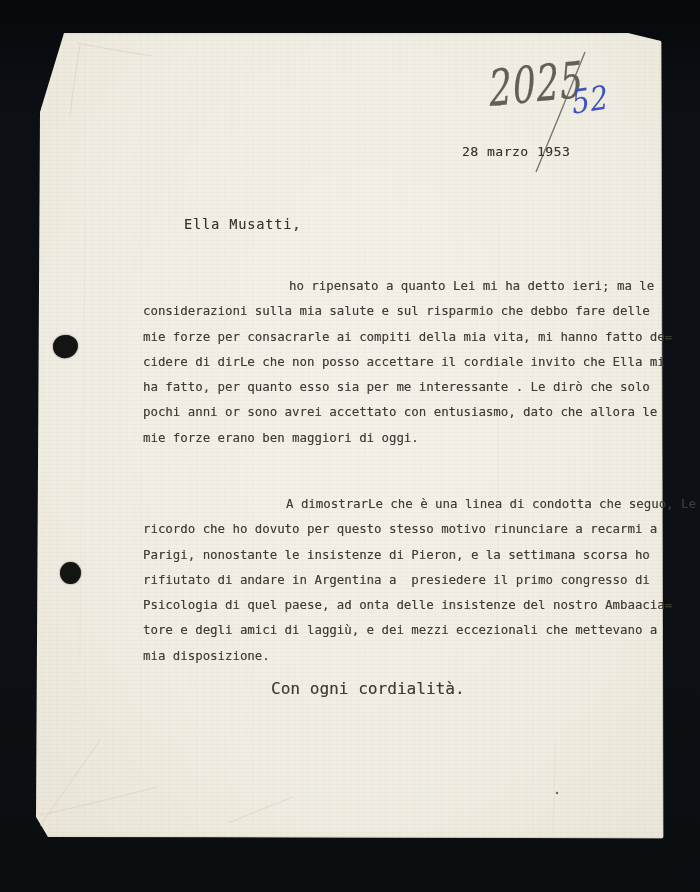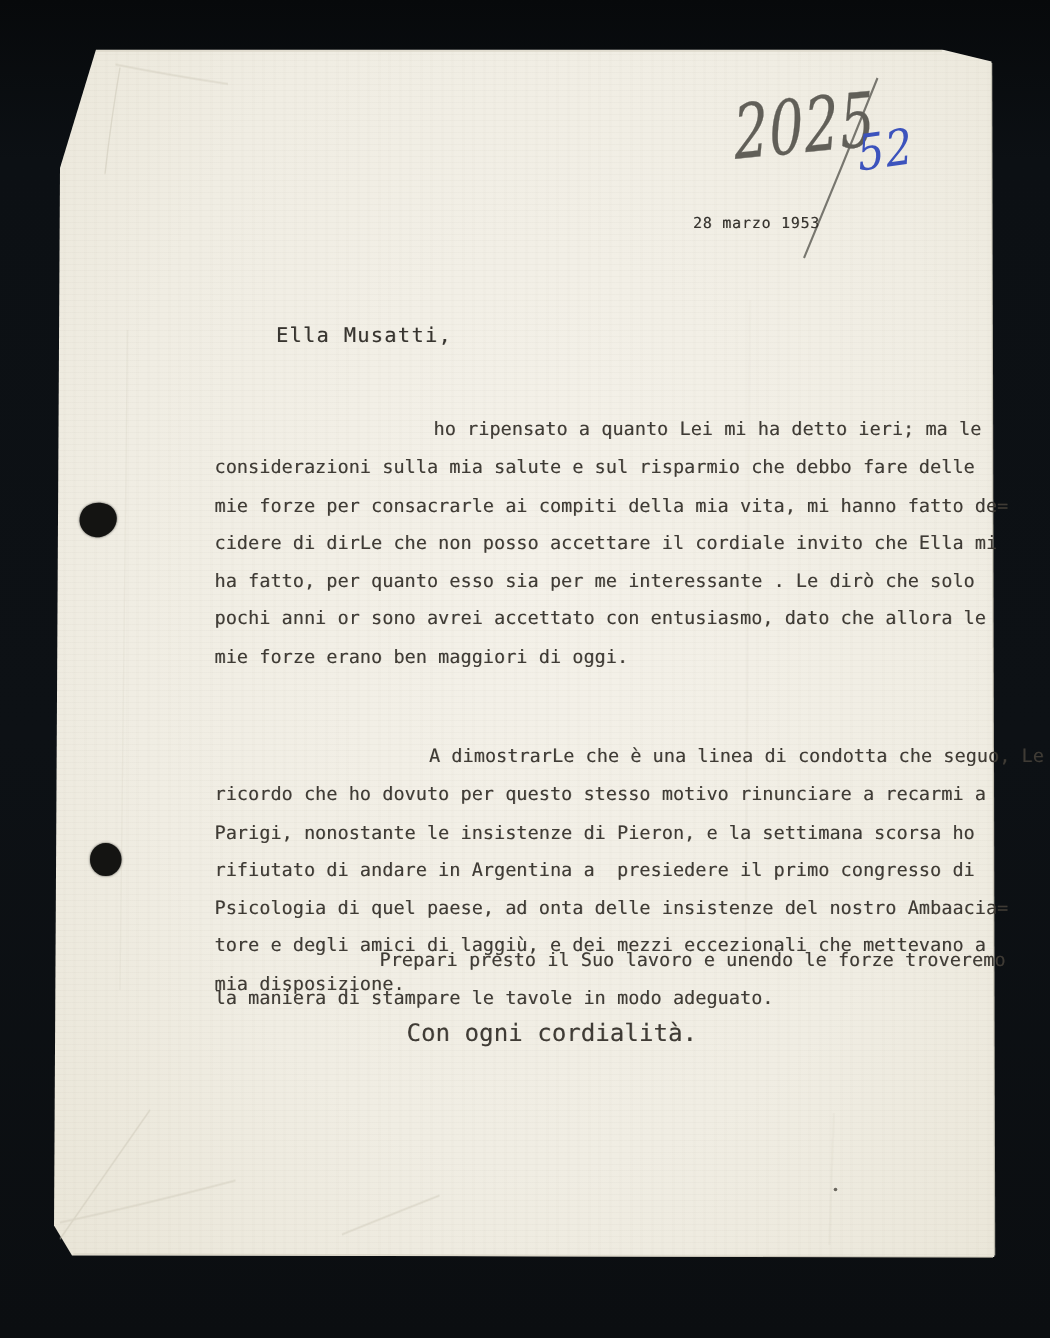--- a/index.html
+++ b/index.html
@@ -76,21 +76,21 @@
     transform-origin: left top;
   }
   .typed {
     position: absolute;
     color: #3f3b35;
     text-shadow: 0.3px 0 0 rgba(63,59,53,0.45);
     white-space: pre;
   }
   .date {
     left: 462px; top: 144px;
-    font-size: 10px;
+    font-size: 13px;
     letter-spacing: 0.5px;
     color: #37342f;
   }
   .salutation {
     left: 184px; top: 216px;
     font-size: 13.5px;
     letter-spacing: 0.9px;
     color: #37342f;
   }
   .para {
@@ -160,18 +160,16 @@
 mie forze erano ben maggiori di oggi.</div>
 
   <div class="typed para p2">A dimostrarLe che è una linea di condotta che seguo, Le
 ricordo che ho dovuto per questo stesso motivo rinunciare a recarmi a
 Parigi, nonostante le insistenze di Pieron, e la settimana scorsa ho
 rifiutato di andare in Argentina a  presiedere il primo congresso di
 Psicologia di quel paese, ad onta delle insistenze del nostro Ambaacia=
 tore e degli amici di laggiù, e dei mezzi eccezionali che mettevano a
 mia disposizione.</div>
 
-  <div class="typed para p3">Prepari presto il Suo lavoro e unendo le forze troveremo
-la maniera di stampare le tavole in modo adeguato.</div>
 
   <div class="typed closing">Con ogni cordialità.</div>
 
 </div>
 
 </body></html>

